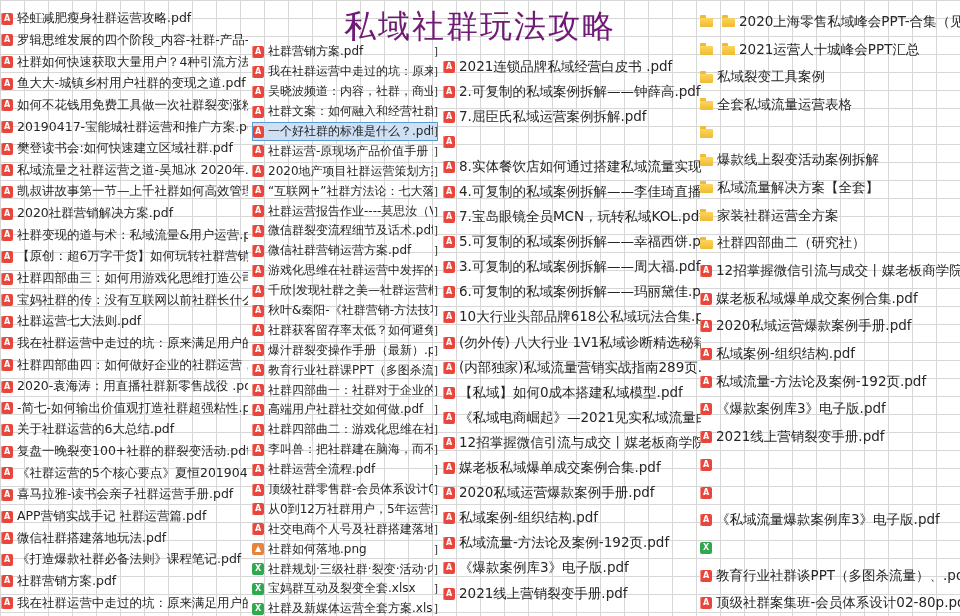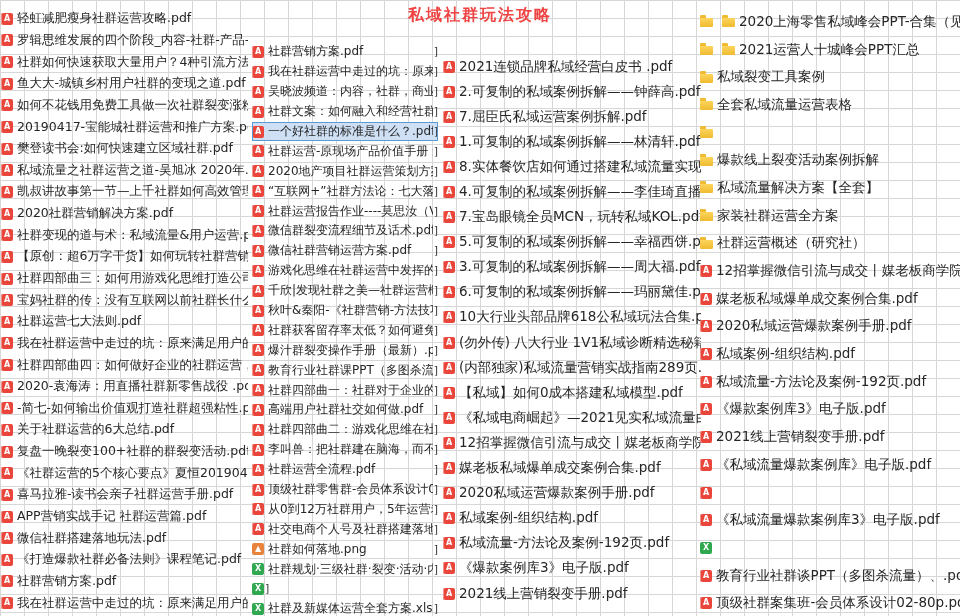--- a/index.html
+++ b/index.html
@@ -8,21 +8,21 @@
     background-color:#ffffff;
     background-image:
       linear-gradient(to right,#d7d7d7 1px,transparent 1px),
       linear-gradient(to bottom,#d7d7d7 1px,transparent 1px);
     background-size:24px 18px;
     font-family:"DejaVu Sans","Liberation Sans",sans-serif;
     color:#262626;
   }
   .page-title{
     position:absolute;top:5px;left:50%;transform:translateX(-50%);
-    font-size:16px;font-weight:bold;color:#ef4444;letter-spacing:2px;
+    font-size:32px;font-weight:normal;color:#701a75;letter-spacing:2px;
     white-space:nowrap;z-index:5;
   }
   .file-col{position:absolute;z-index:3;}
   .file-col .file-row{
     display:flex;align-items:center;overflow:hidden;white-space:nowrap;
   }
   .col-1{left:1px;top:8px;width:247px;}
   .col-1 .file-row{height:21.65px;font-size:12.5px;}
   .col-2{left:252px;top:42px;width:186px;}
   .col-2 .file-row{height:19.9px;font-size:12px;}
@@ -303,20 +303,21 @@
       <span class="label">社群如何落地.png</span>
       <span class="tail">]</span>
     </div>
     <div class="file-row">
       <span class="icon xlsx">X</span>
       <span class="label">社群规划·三级社群·裂变·活动·内容</span>
       <span class="tail">]</span>
     </div>
     <div class="file-row">
       <span class="icon xlsx">X</span>
+      <span class="label">宝妈群互动及裂变全套.xlsx</span>
       <span class="tail">]</span>
     </div>
     <div class="file-row">
       <span class="icon xlsx">X</span>
       <span class="label">社群及新媒体运营全套方案.xlsx</span>
       <span class="tail">]</span>
     </div>
   </div>
 <div class="file-col col-3">
     <div class="file-row">
@@ -326,21 +327,20 @@
     <div class="file-row">
       <span class="icon pdf">A</span>
       <span class="label">2.可复制的私域案例拆解——钟薛高.pdf</span>
     </div>
     <div class="file-row">
       <span class="icon pdf">A</span>
       <span class="label">7.屈臣氏私域运营案例拆解.pdf</span>
     </div>
     <div class="file-row">
       <span class="icon pdf">A</span>
-      <span class="label">1.可复制的私域案例拆解——林清轩.pdf</span>
     </div>
     <div class="file-row">
       <span class="icon pdf">A</span>
       <span class="label">8.实体餐饮店如何通过搭建私域流量实现营收增长</span>
     </div>
     <div class="file-row">
       <span class="icon pdf">A</span>
       <span class="label">4.可复制的私域案例拆解——李佳琦直播.pdf</span>
     </div>
     <div class="file-row">
@@ -437,21 +437,21 @@
     <div class="file-row">
       <span class="icon folder"></span>
       <span class="label">私域流量解决方案【全套】</span>
     </div>
     <div class="file-row">
       <span class="icon folder"></span>
       <span class="label">家装社群运营全方案</span>
     </div>
     <div class="file-row">
       <span class="icon folder"></span>
-      <span class="label">社群运营概述（研究社）</span>
+      <span class="label">社群四部曲二（研究社）</span>
     </div>
     <div class="file-row">
       <span class="icon pdf">A</span>
       <span class="label">12招掌握微信引流与成交丨媒老板商学院.p</span>
     </div>
     <div class="file-row">
       <span class="icon pdf">A</span>
       <span class="label">媒老板私域爆单成交案例合集.pdf</span>
     </div>
     <div class="file-row">
@@ -469,21 +469,20 @@
     <div class="file-row">
       <span class="icon pdf">A</span>
       <span class="label">《爆款案例库3》电子版.pdf</span>
     </div>
     <div class="file-row">
       <span class="icon pdf">A</span>
       <span class="label">2021线上营销裂变手册.pdf</span>
     </div>
     <div class="file-row">
       <span class="icon pdf">A</span>
-      <span class="label">《私域流量爆款案例库》电子版.pdf</span>
     </div>
     <div class="file-row">
       <span class="icon pdf">A</span>
     </div>
     <div class="file-row">
       <span class="icon pdf">A</span>
       <span class="label">《私域流量爆款案例库3》电子版.pdf</span>
     </div>
     <div class="file-row">
       <span class="icon xlsx">X</span>

